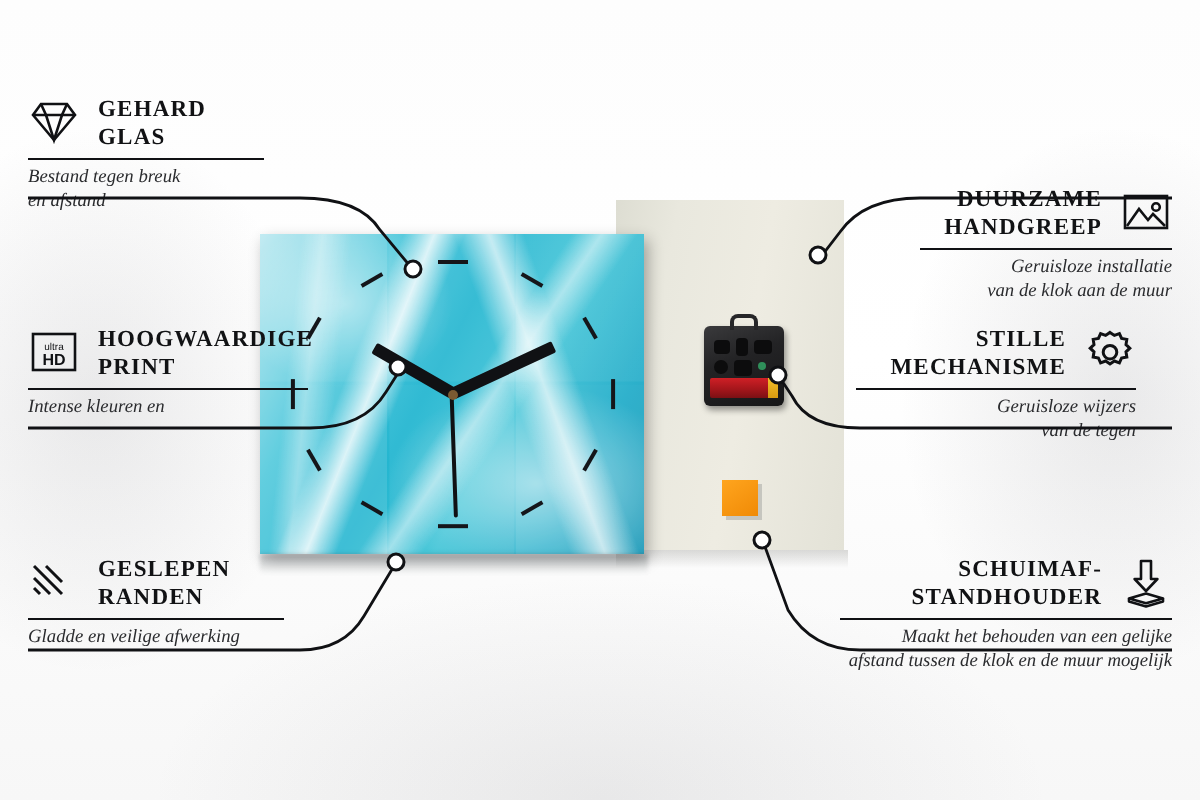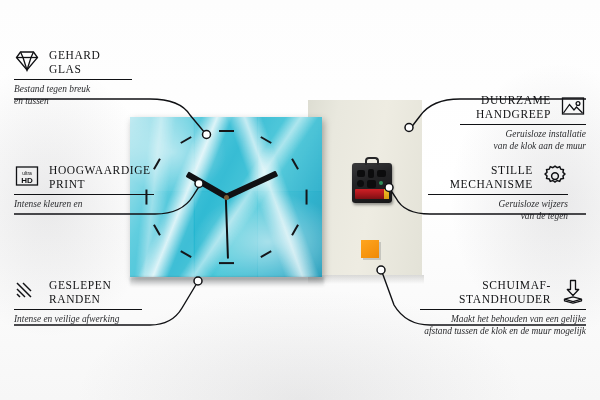--- a/index.html
+++ b/index.html
@@ -80,21 +80,21 @@
   .spacer{
     position:absolute; left:231px; top:140px; width:18px; height:18px;
     background:linear-gradient(145deg,#ffa51e,#f08a06);
     box-shadow:2px 2px 0 rgba(185,185,180,.75); z-index:5;
   }
 
   
   .feature { position:absolute; }
   .f-head { display:flex; align-items:flex-start; gap:9px; }
   .f-title {
-    font-weight:normal; font-size:11.5px; letter-spacing:.6px;
+    font-weight:bold; font-size:11.5px; letter-spacing:.6px;
     color:#111214; line-height:14px; text-transform:uppercase;
   }
   .f-rule { height:1px; background:#101114; margin:3px 0 4px; }
   .f-desc { font-size:9.4px; color:#2a2b2e; line-height:11.6px;font-style:italic; }
   .f-left .f-head { justify-content:flex-start; }
   .f-left .f-title { text-align:left; }
   .f-left .f-desc { text-align:left; }
   .f-right .f-head { justify-content:flex-end; flex-direction:row; }
   .f-right .f-title { text-align:right; }
   .f-right .f-desc { text-align:right; }
@@ -181,21 +181,21 @@
           </svg>
       </span>
       <span>
         <div class="f-title"><span>GEHARD</span><br>
         <span>GLAS</span></div>
       </span>
     </div>
     <div class="f-rule" style="width:118px;"></div>
     <div class="f-desc">
       <div>Bestand tegen breuk</div>
-      <div>en tussen</div>
+      <div>en afstand</div>
     </div>
   </div>
 
   <div class="feature f-left" style="left:14px; top:163px; width:170px;">
     <div class="f-head">
       <span class="icon">
         <svg viewBox="0 0 26 26">
           <rect x="2.5" y="4" width="21" height="18" fill="none" stroke="#101114" stroke-width="1.3"></rect>
           <text x="13" y="12" font-family="Liberation Sans, sans-serif" font-size="5" text-anchor="middle" fill="#101114">ultra</text>
           <text x="13" y="19.6" font-family="Liberation Sans, sans-serif" font-size="8" font-weight="bold" text-anchor="middle" fill="#101114">HD</text>
@@ -224,21 +224,21 @@
         </g>
           </svg>
       </span>
       <span>
         <div class="f-title"><span>GESLEPEN</span><br>
         <span>RANDEN</span></div>
       </span>
     </div>
     <div class="f-rule" style="width:128px;"></div>
     <div class="f-desc">
-      <div>Intense en veilige afwerking</div>
+      <div>Gladde en veilige afwerking</div>
       <div></div>
     </div>
   </div>
 
   <div class="feature f-right" style="left:431px; top:48px; width:155px;margin-top:45px;">
     <div class="f-head">
       <span>
         <div class="f-title"><span>DUURZAME</span><br>
         <span>HANDGREEP</span></div>
       </span>

